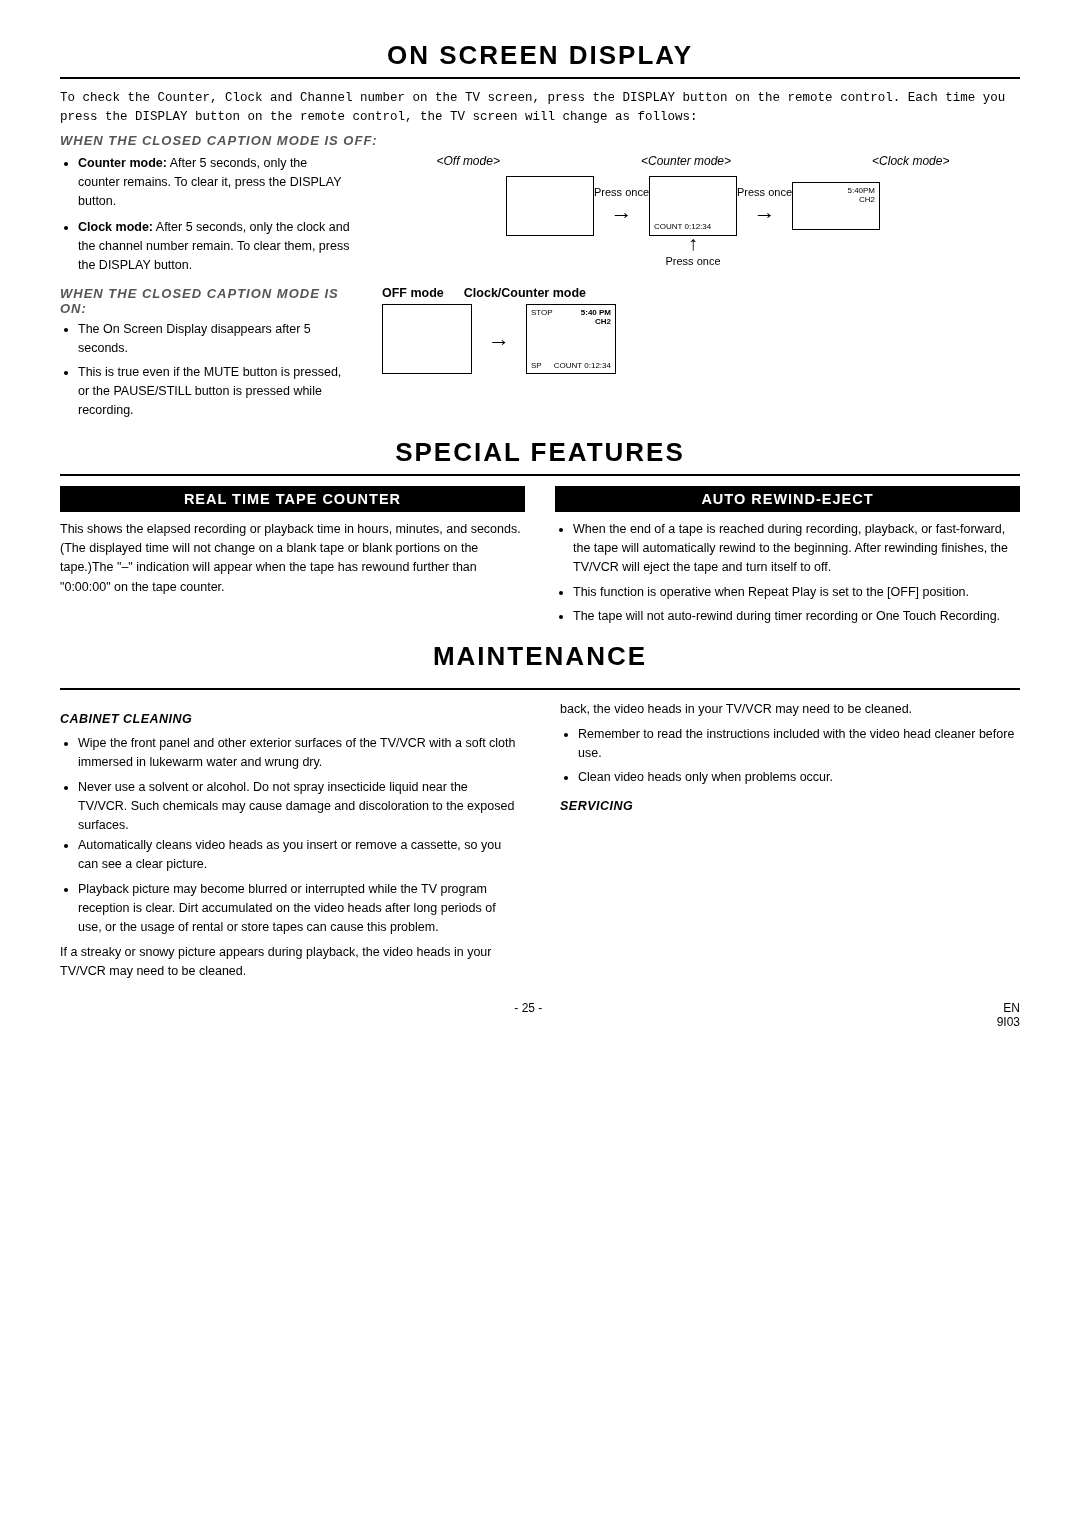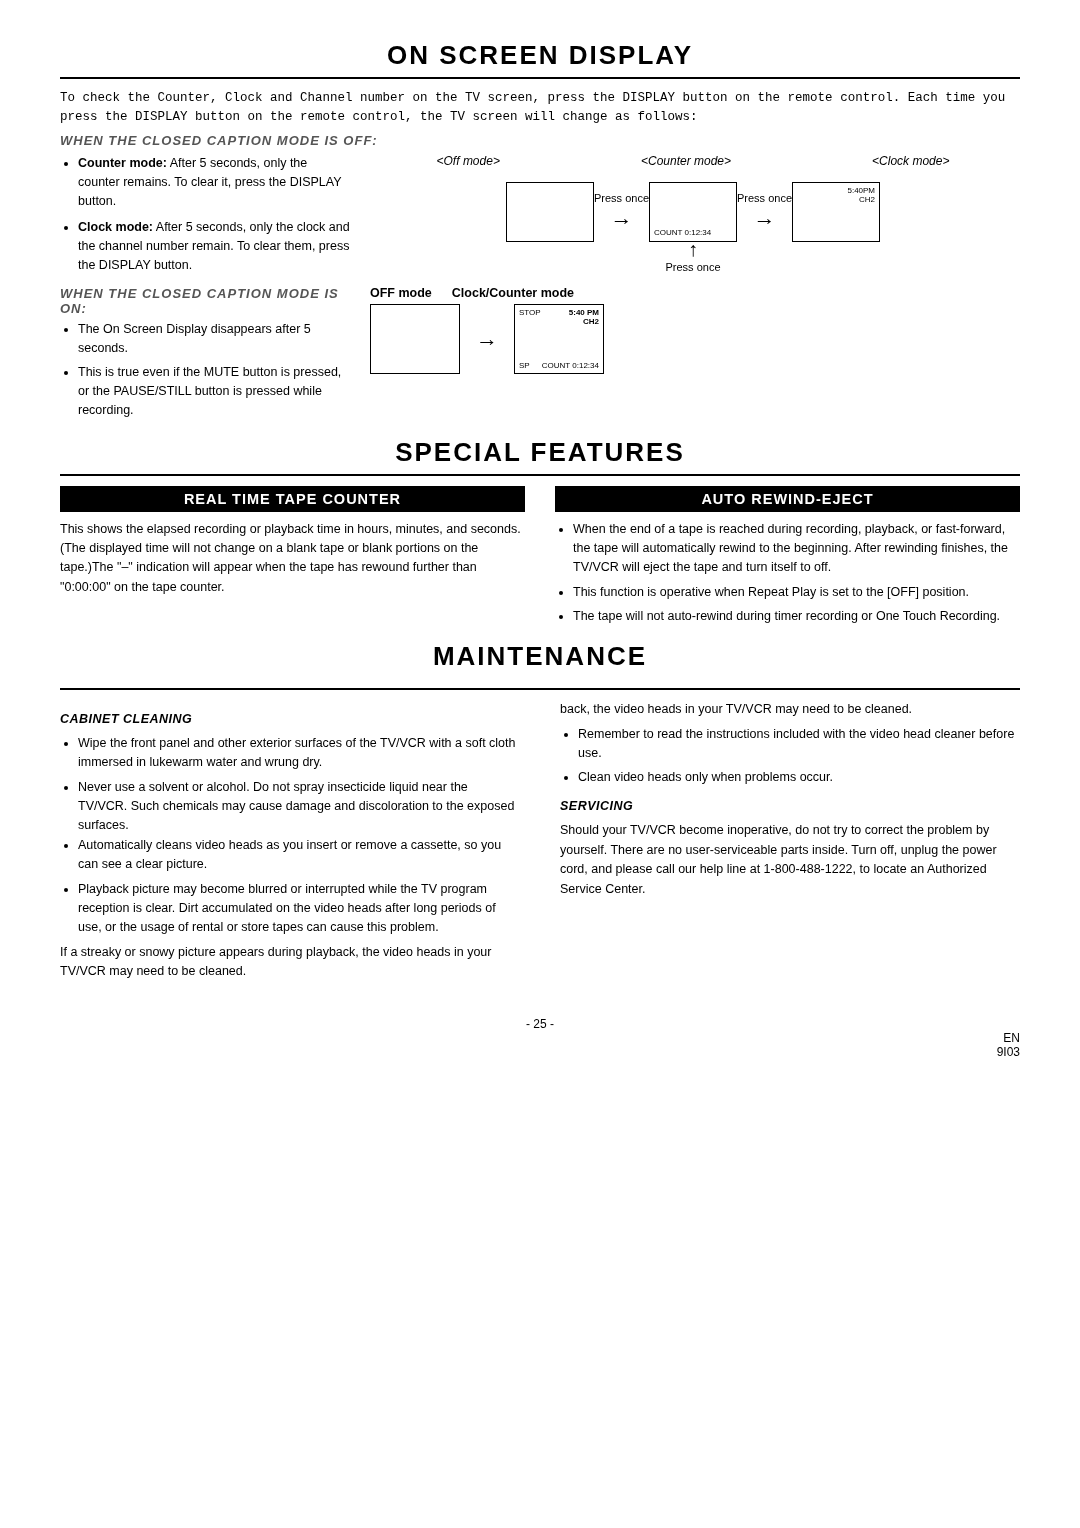--- a/index.html
+++ b/index.html
@@ -77,21 +77,21 @@
       font-size: 13px;
       font-style: italic;
       font-weight: bold;
       letter-spacing: 1px;
       margin-bottom: 4px;
       color: #555;
     }
 
     .when-on-layout {
       display: flex;
-      gap: 20px;
+      gap: 32px;
       margin-bottom: 16px;
     }
 
     .when-on-left {
       flex: 0 0 290px;
     }
 
     .when-on-left ul {
       list-style: disc;
       padding-left: 18px;
@@ -234,23 +234,22 @@
 
     .notes-bold {
       font-weight: bold;
       font-size: 12.5px;
     }
 
     
     .page-footer {
       display: flex;
       justify-content: space-between;
-      margin-top: 36px;
+      margin-top: 20px;
       font-size: 12px;
-      flex-direction: column;
     }
 
     .footer-center {
       flex: 1;
       text-align: center;
     }
 
     .footer-right {
       text-align: right;
     }
@@ -281,21 +280,21 @@
       </li>
       <li style="margin-top:6px;">
         <strong>Clock mode:</strong>
         <span>After 5 seconds, only the clock and the channel number remain. To clear them, press the DISPLAY button.</span>
       </li>
     </ul>
   </div>
 
   <div class="osd-right">
 
-    <div style="display:flex; justify-content:space-around; font-size:12px; font-style:italic; margin-bottom:14px;">
+    <div style="display:flex; justify-content:space-around; font-size:12px; font-style:italic; margin-bottom:8px;">
       <span>&lt;Off mode&gt;</span>
       <span>&lt;Counter mode&gt;</span>
       <span>&lt;Clock mode&gt;</span>
     </div>
 
     <div style="display:flex; align-items:center; justify-content:center; gap:0;">
 
       <div class="screen-box" style="width:88px; height:60px;"></div>
 
       <div class="press-block">
@@ -305,21 +304,21 @@
 
       <div class="screen-box" style="width:88px; height:60px;">
         <span style="position:absolute; bottom:4px; left:4px; font-size:8px;">COUNT 0:12:34</span>
       </div>
 
       <div class="press-block">
         <span style="font-size:11px; text-align:center; line-height:1.2;">Press once</span>
         <span style="font-size:22px;">→</span>
       </div>
 
-      <div class="screen-box" style="width:88px; height:60px; align-items:flex-end; padding:3px 4px;">
+      <div class="screen-box" style="width:88px; height:48px; align-items:flex-end; padding:3px 4px;">
         <span style="font-size:8px; text-align:right; white-space:pre-line;">5:40PM
 CH2</span>
       </div>
     </div>
 
     <div style="display:flex; flex-direction:column; align-items:center; margin-top:0;">
       <span style="font-size:20px; margin-top:-4px;">↑</span>
       <span style="font-size:11px;">Press once</span>
     </div>
   </div>
@@ -392,21 +391,20 @@
   </div>
 
   <div class="maint-col">
     <p style="font-size:12.5px; line-height:1.55; margin-bottom:6px;">back, the video heads in your TV/VCR may need to be cleaned.</p>
     <ul>
       <li style="font-size:12.5px; line-height:1.55;">Remember to read the instructions included with the video head cleaner before use.</li>
       <li style="font-size:12.5px; line-height:1.55; margin-top:4px;">Clean video heads only when problems occur.</li>
     </ul>
 
     <p class="maint-subheading">SERVICING</p>
-    <p style="font-size:12.5px; line-height:1.55;">Should your TV/VCR become inoperative, do not try to correct the problem by yourself. There are no user-serviceable parts inside. Turn off, unplug the power cord, and please call our help line at 1-800-488-1222, to locate an Authorized Service Center.</p>
   </div>
 </div>
 
 <div class="page-footer">
   <span></span>
   <span class="footer-center">- 25 -</span>
   <span class="footer-right">
     <span>EN</span><br>
     <span>9I03</span>
   </span>

